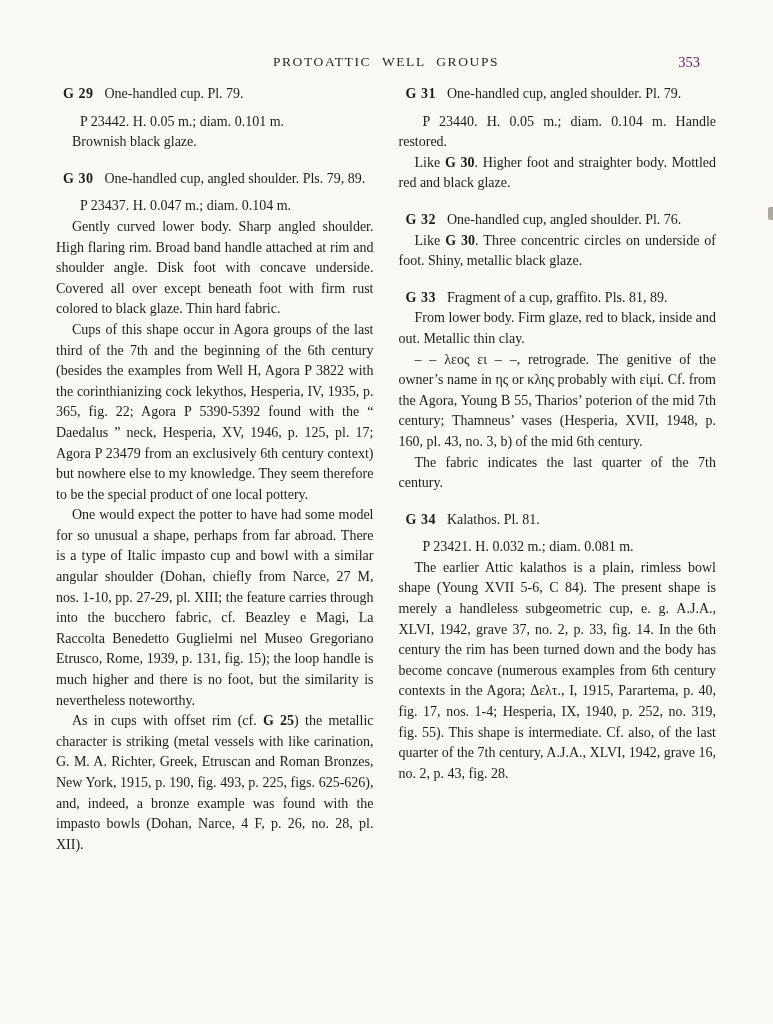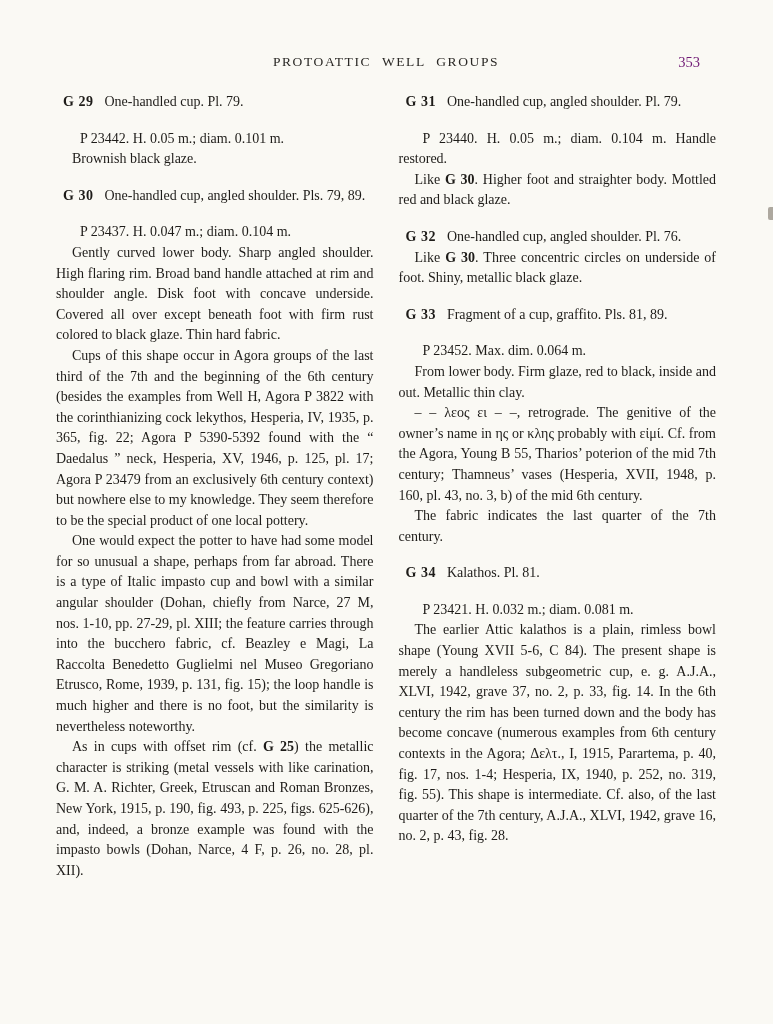--- a/index.html
+++ b/index.html
@@ -6,21 +6,21 @@
   html, body { width: 773px; height: 1024px; }
   body {
     background: #faf9f4;
     color: #1e1c19;
     font-family: "Liberation Serif", "DejaVu Serif", serif;
     overflow: hidden;
     position: relative;
   }
   .page { padding: 54px 57px 30px 56px; }
 
-  .running-head { position: relative; height: 20px; margin-bottom: 18px; }
+  .running-head { position: relative; height: 20px; margin-bottom: 10px; }
   .running-title {
     position: absolute; left: 0; right: 0;
     text-align: center;
     font-size: 13.5px;
     letter-spacing: 1.6px;
     word-spacing: 6px;
     color: #2a2825;
   }
   .page-number {
     position: absolute; right: 16px; top: 0;
@@ -37,21 +37,21 @@
   }
 
   .block-heading {
     margin-top: 16px;
     padding-left: 28px;
     text-indent: -21px;
   }
   .block-heading:first-child { margin-top: 0; }
   .block-heading .bold:first-child { margin-right: 11px; letter-spacing: 0.5px; }
 
-  .block-catalog { text-indent: 24px; margin-top: 16px; }
+  .block-catalog { text-indent: 24px; margin-top: 7px; }
   .block-para { text-indent: 16px; }
 
   .bold { font-weight: bold; }
   .italic { }
 
   .scan-artifact {
     position: absolute;
     right: 0; top: 207px;
     width: 5px; height: 13px;
     background: #9a938a;
@@ -79,21 +79,20 @@
         <p class="block-para"><span class="plain">One would expect the potter to have had some model for so unusual a shape, perhaps from far abroad. There is a type of Italic impasto cup and bowl with a similar angular shoulder (Dohan, chiefly from Narce, 27 M, nos. 1-10, pp. 27-29, pl. XIII; the feature carries through into the bucchero fabric, cf. Beazley e Magi, </span><span class="italic">La Raccolta Benedetto Guglielmi nel Museo Gregoriano Etrusco</span><span class="plain">, Rome, 1939, p. 131, fig. 15); the loop handle is much higher and there is no foot, but the similarity is nevertheless noteworthy.</span></p>
         <p class="block-para"><span class="plain">As in cups with offset rim (cf. </span><span class="bold">G 25</span><span class="plain">) the metallic character is striking (metal vessels with like carination, G. M. A. Richter, </span><span class="italic">Greek, Etruscan and Roman Bronzes</span><span class="plain">, New York, 1915, p. 190, fig. 493, p. 225, figs. 625-626), and, indeed, a bronze example was found with the impasto bowls (Dohan, Narce, 4 F, p. 26, no. 28, pl. XII).</span></p>
       </div>
     <div class="column" id="col-right">
         <p class="block-heading"><span class="bold">G 31</span><span class="plain">One-handled cup, angled shoulder. Pl. 79.</span></p>
         <p class="block-catalog"><span class="plain">P 23440. H. 0.05 m.; diam. 0.104 m. Handle restored.</span></p>
         <p class="block-para"><span class="plain">Like </span><span class="bold">G 30</span><span class="plain">. Higher foot and straighter body. Mottled red and black glaze.</span></p>
         <p class="block-heading"><span class="bold">G 32</span><span class="plain">One-handled cup, angled shoulder. Pl. 76.</span></p>
         <p class="block-para"><span class="plain">Like </span><span class="bold">G 30</span><span class="plain">. Three concentric circles on underside of foot. Shiny, metallic black glaze.</span></p>
         <p class="block-heading"><span class="bold">G 33</span><span class="plain">Fragment of a cup, graffito. Pls. 81, 89.</span></p>
-        <p class="block-catalog"><span class="plain">P 23452. Max. dim. 0.064 m.</span></p>
         <p class="block-para"><span class="plain">From lower body. Firm glaze, red to black, inside and out. Metallic thin clay.</span></p>
         <p class="block-para"><span class="plain">– – </span><span class="italic">λεος ει</span><span class="plain"> – –, retrograde. The genitive of the owner’s name in </span><span class="italic">ης</span><span class="plain"> or </span><span class="italic">κλης</span><span class="plain"> probably with </span><span class="italic">εἰμί</span><span class="plain">. Cf. from the Agora, Young B 55, Tharios’ </span><span class="italic">poterion</span><span class="plain"> of the mid 7th century; Thamneus’ vases (</span><span class="italic">Hesperia</span><span class="plain">, XVII, 1948, p. 160, pl. 43, no. 3, b) of the mid 6th century.</span></p>
         <p class="block-para"><span class="plain">The fabric indicates the last quarter of the 7th century.</span></p>
         <p class="block-heading"><span class="bold">G 34</span><span class="plain">Kalathos. Pl. 81.</span></p>
         <p class="block-catalog"><span class="plain">P 23421. H. 0.032 m.; diam. 0.081 m.</span></p>
         <p class="block-para"><span class="plain">The earlier Attic kalathos is a plain, rimless bowl shape (Young XVII 5-6, C 84). The present shape is merely a handleless subgeometric cup, e. g. </span><span class="italic">A.J.A.</span><span class="plain">, XLVI, 1942, grave 37, no. 2, p. 33, fig. 14. In the 6th century the rim has been turned down and the body has become concave (numerous examples from 6th century contexts in the Agora; </span><span class="italic">Δελτ.</span><span class="plain">, I, 1915, Parartema, p. 40, fig. 17, nos. 1-4; </span><span class="italic">Hesperia</span><span class="plain">, IX, 1940, p. 252, no. 319, fig. 55). This shape is intermediate. Cf. also, of the last quarter of the 7th century, </span><span class="italic">A.J.A.</span><span class="plain">, XLVI, 1942, grave 16, no. 2, p. 43, fig. 28.</span></p>
       </div>
   </div>
 </div>
 

